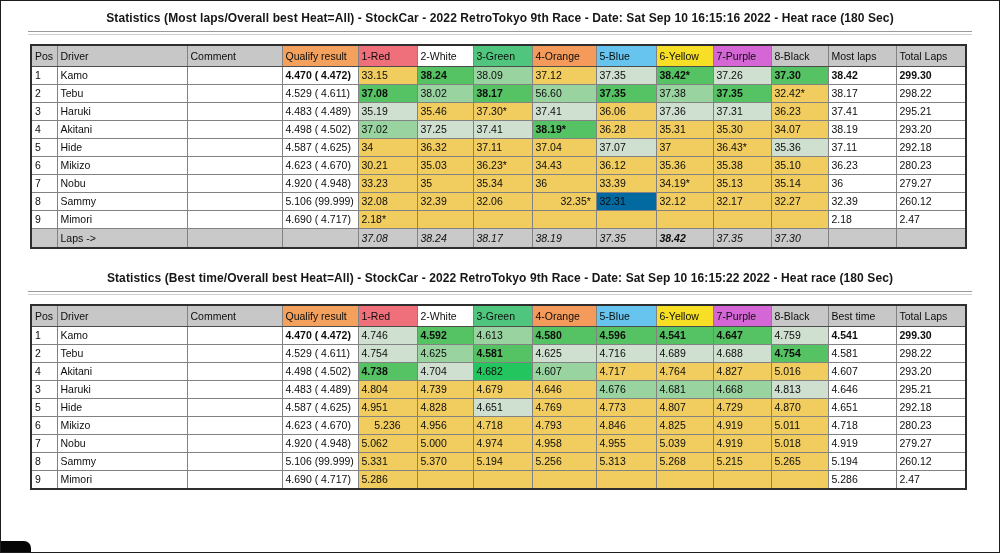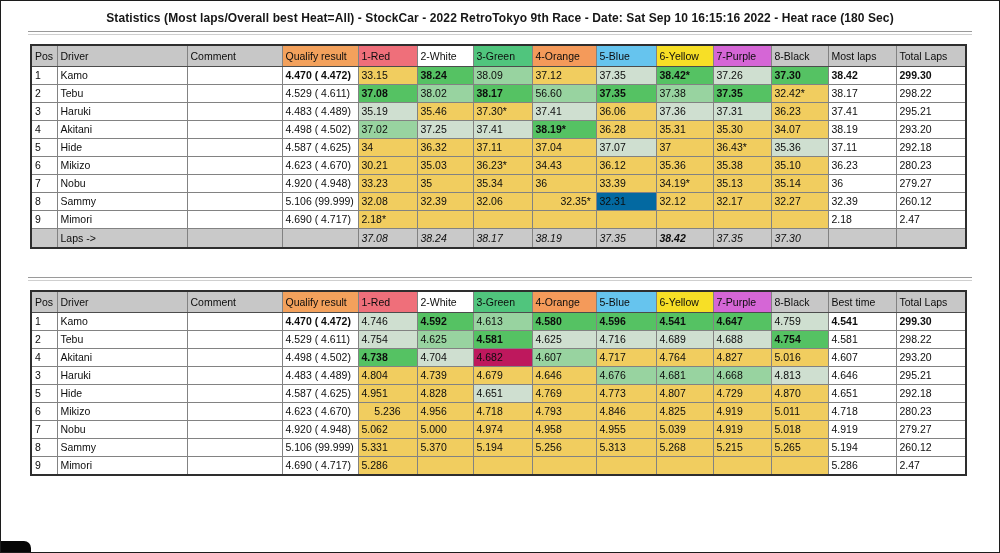--- a/index.html
+++ b/index.html
@@ -270,20 +270,21 @@
             <td>37.35</td>
             <td>37.30</td>
             <td></td>
             <td></td>
           </tr>
         </tbody>
       </table>
   </section>
 
   <section class="report second">
+    <div class="report-title">Statistics (Best time/Overall best Heat=All) - StockCar - 2022 RetroTokyo 9th Race - Date: Sat Sep 10 16:15:22 2022 - Heat race (180 Sec)</div>
     <div class="title-rule"></div>
     <table class="stats">
         <colgroup>
           <col style="width: 26px;">
           <col style="width: 130px;">
           <col style="width: 95px;">
           <col style="width: 76px;">
           <col style="width: 59px;">
           <col style="width: 56px;">
           <col style="width: 59px;">
@@ -346,21 +347,21 @@
             <td>4.581</td>
             <td>298.22</td>
           </tr>
           <tr>
             <td>4</td>
             <td>Akitani</td>
             <td></td>
             <td>4.498 ( 4.502)</td>
             <td class="b" style="background: rgb(85, 194, 99);">4.738</td>
             <td style="background: rgb(207, 223, 208);">4.704</td>
-            <td style="background: #be185d;">4.682</td>
+            <td style="background: #22c55e;">4.682</td>
             <td style="background: rgb(152, 211, 160);">4.607</td>
             <td style="background: rgb(241, 205, 95);">4.717</td>
             <td style="background: rgb(241, 205, 95);">4.764</td>
             <td style="background: rgb(241, 205, 95);">4.827</td>
             <td style="background: rgb(241, 205, 95);">5.016</td>
             <td>4.607</td>
             <td>293.20</td>
           </tr>
           <tr>
             <td>3</td>

